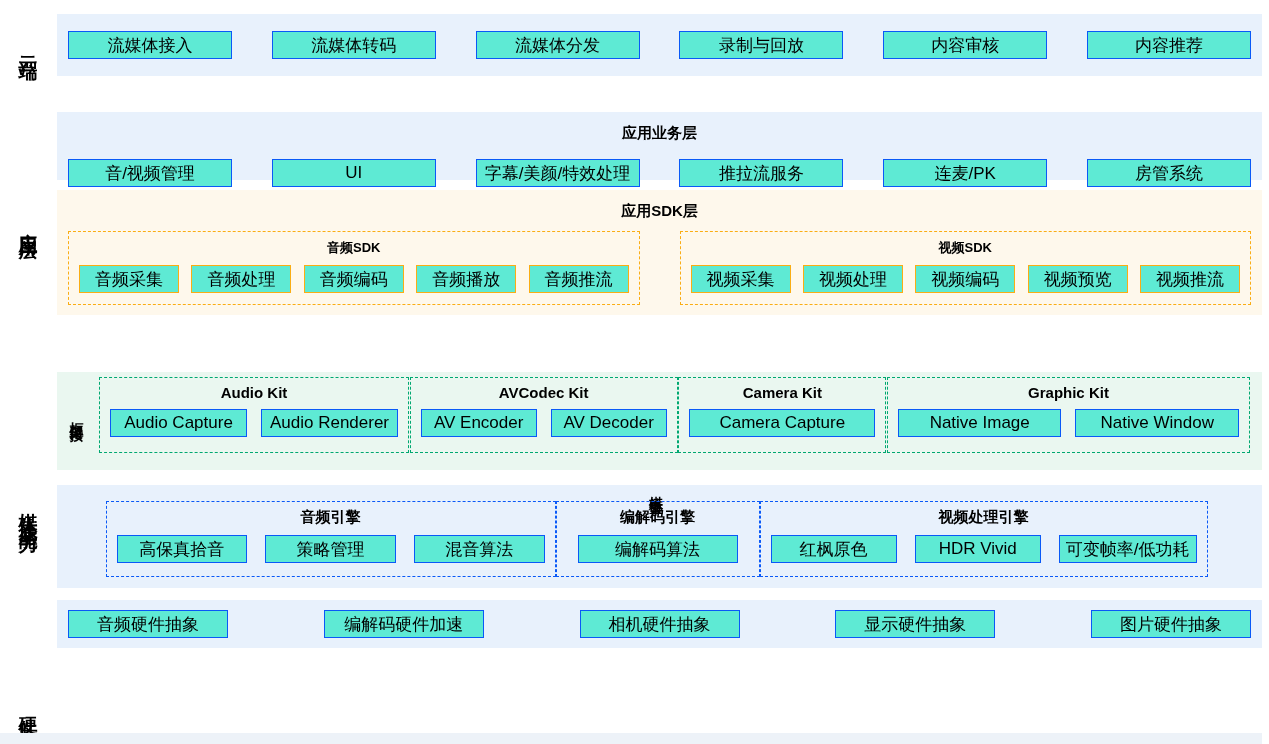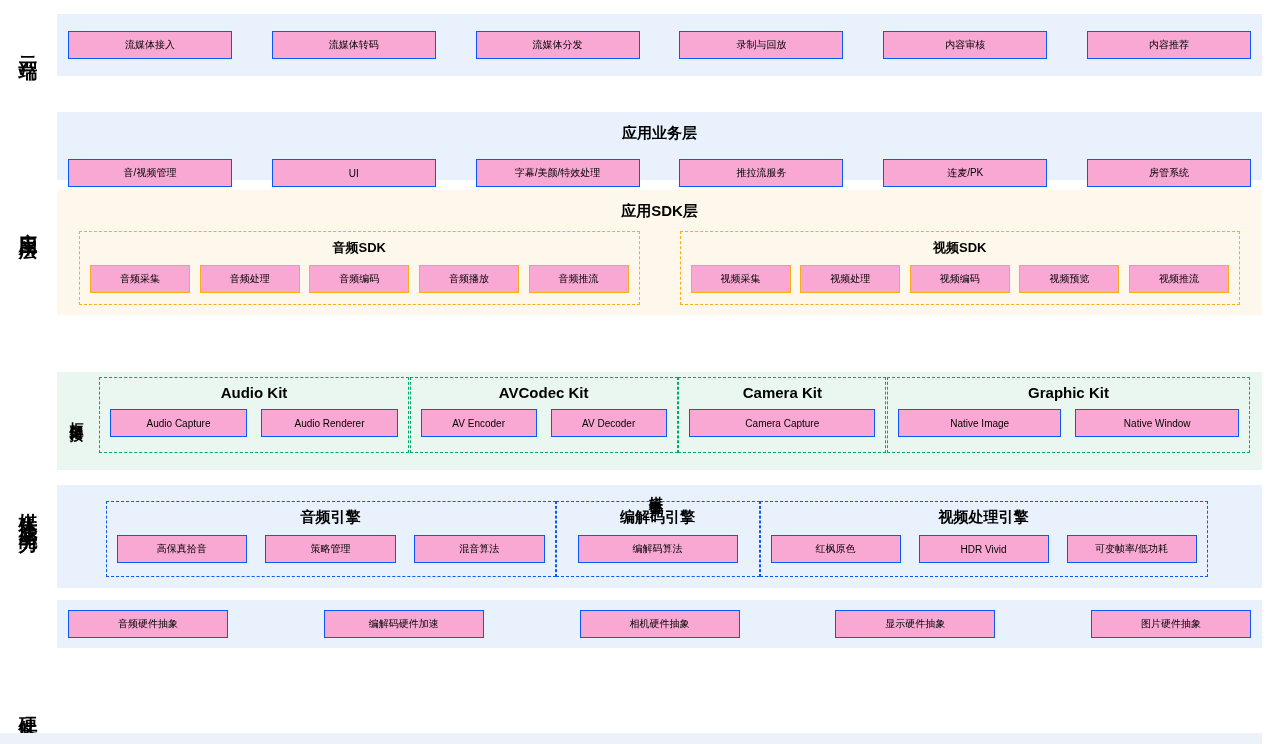--- a/index.html
+++ b/index.html
@@ -20,34 +20,34 @@
   .side{width:57px;display:flex;align-items:center;justify-content:center;flex:0 0 57px;}
   .v-side{writing-mode:vertical-lr;text-orientation:upright;font-weight:bold;font-size:19px;letter-spacing:4px;line-height:1;}
   .content{flex:1;margin-right:7px;display:flex;flex-direction:column;}
 
   .band{width:100%;}
   .bg-blue{background:var(--blue-bg);}
   .bg-orange{background:var(--orange-bg);}
   .bg-green{background:var(--green-bg);}
   .bg-hw{background:var(--hw-bg);}
 
-  .box{background:#f9a8d4;border:1px solid var(--blue);height:28px;display:flex;align-items:center;justify-content:center;font-size:10px;white-space:nowrap;}
+  .box{background:#5eead4;border:1px solid var(--blue);height:28px;display:flex;align-items:center;justify-content:center;font-size:17px;white-space:nowrap;}
   .w164{width:164px;}
   .w194{width:160px;}
 
   
   .cloud-band{height:62px;display:flex;align-items:center;justify-content:space-between;padding:0 11px;}
 
   
   .biz-band{height:68px;padding:8px 11px 12px;}
   .band-title{text-align:center;font-weight:bold;font-size:15px;margin:4px 0 16px;}
   .row-between{display:flex;justify-content:space-between;}
 
   
-  .sdk-band{height:125px;padding:8px 22px 0;margin-top:10px;}
+  .sdk-band{height:125px;padding:8px 11px 0;margin-top:10px;}
   .sdk-groups{display:flex;gap:40px;margin-top:10px;}
   .sdk-group{flex:1;border:1px dashed var(--orange);padding:5px 10px 11px;}
   .sdk-title{text-align:center;font-weight:bold;font-size:13px;margin:2px 0 8px;}
   .sdk-items{display:flex;justify-content:space-between;border-radius:14px;}
   .sdk-items .box{width:100px;border-color:var(--orange);}
 
   
   .lab-band{display:flex;align-items:center;gap:8px;padding:0 12px 12px 6px;justify-content:space-between;}
   .v-lab{width:28px;display:flex;align-items:center;justify-content:center;}
   .v-lab span{writing-mode:vertical-lr;text-orientation:upright;font-weight:bold;font-size:14px;letter-spacing:2px;line-height:1;}

